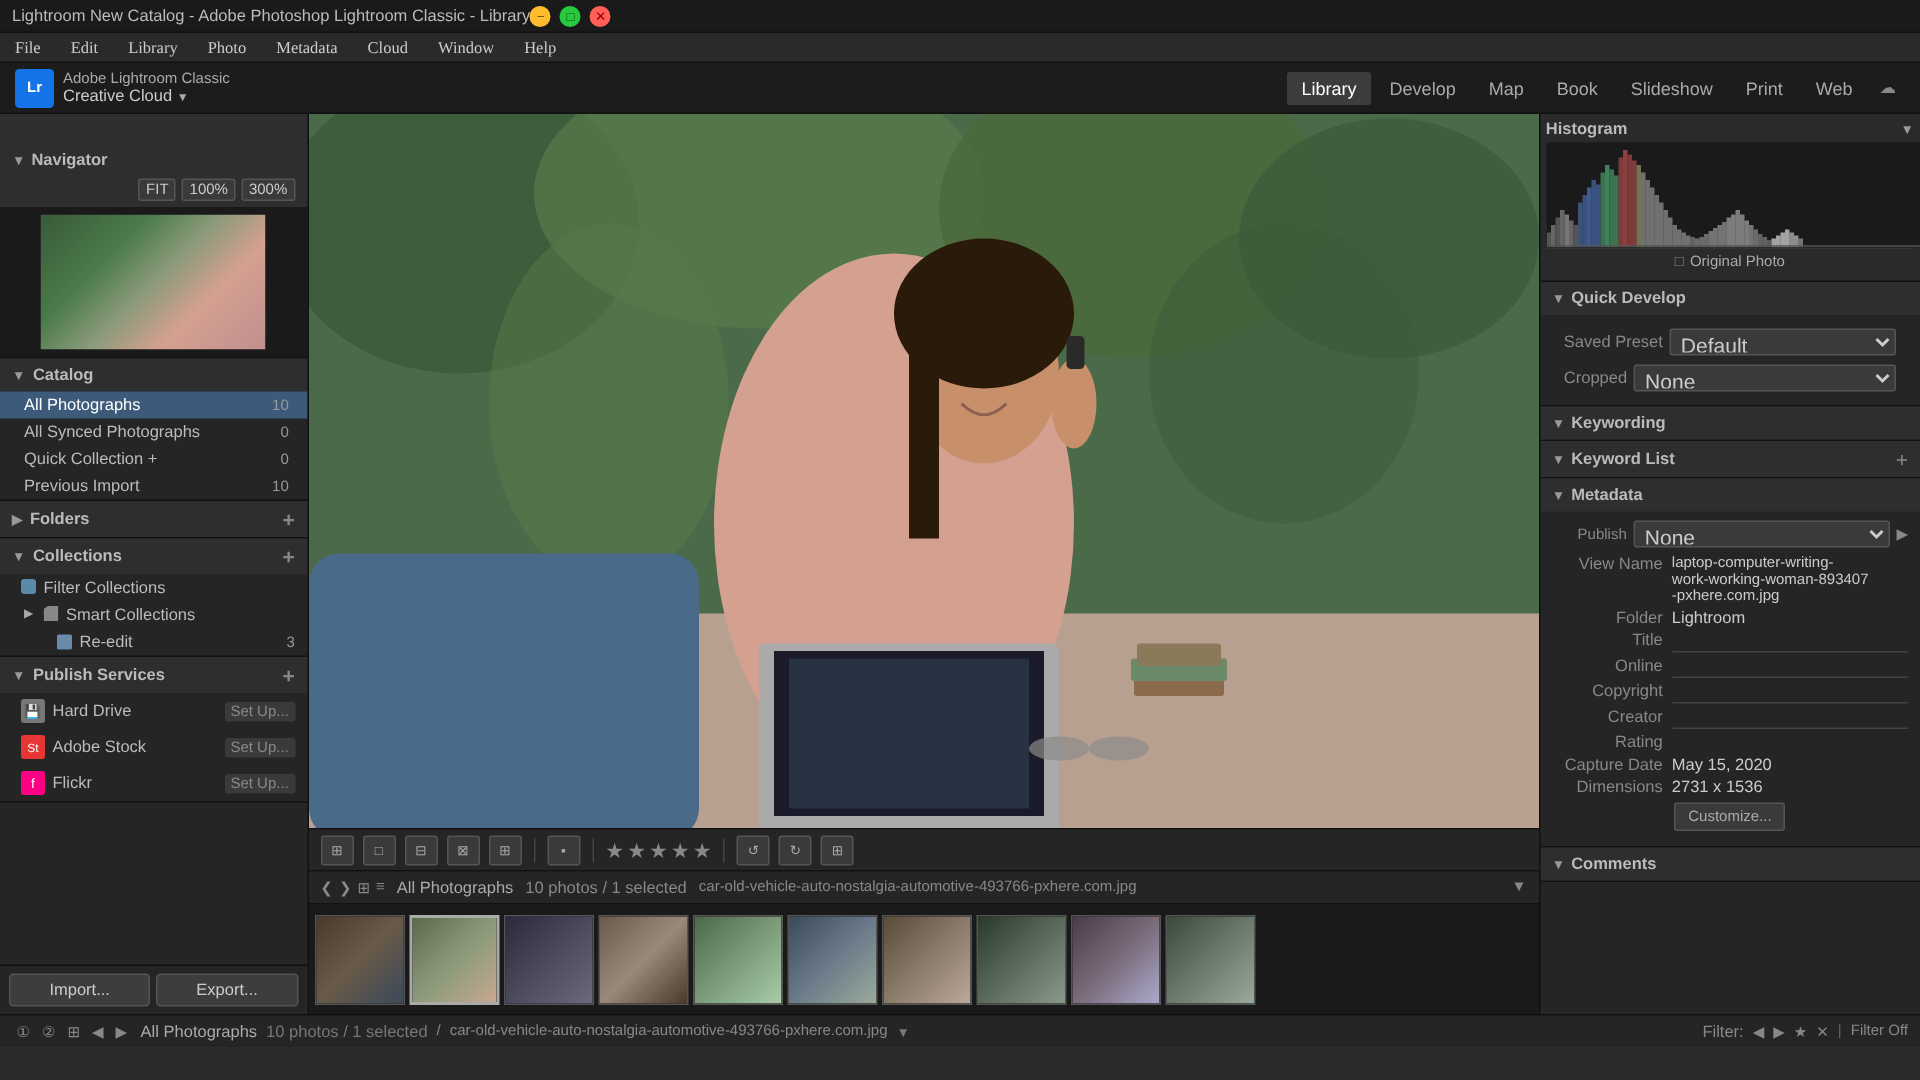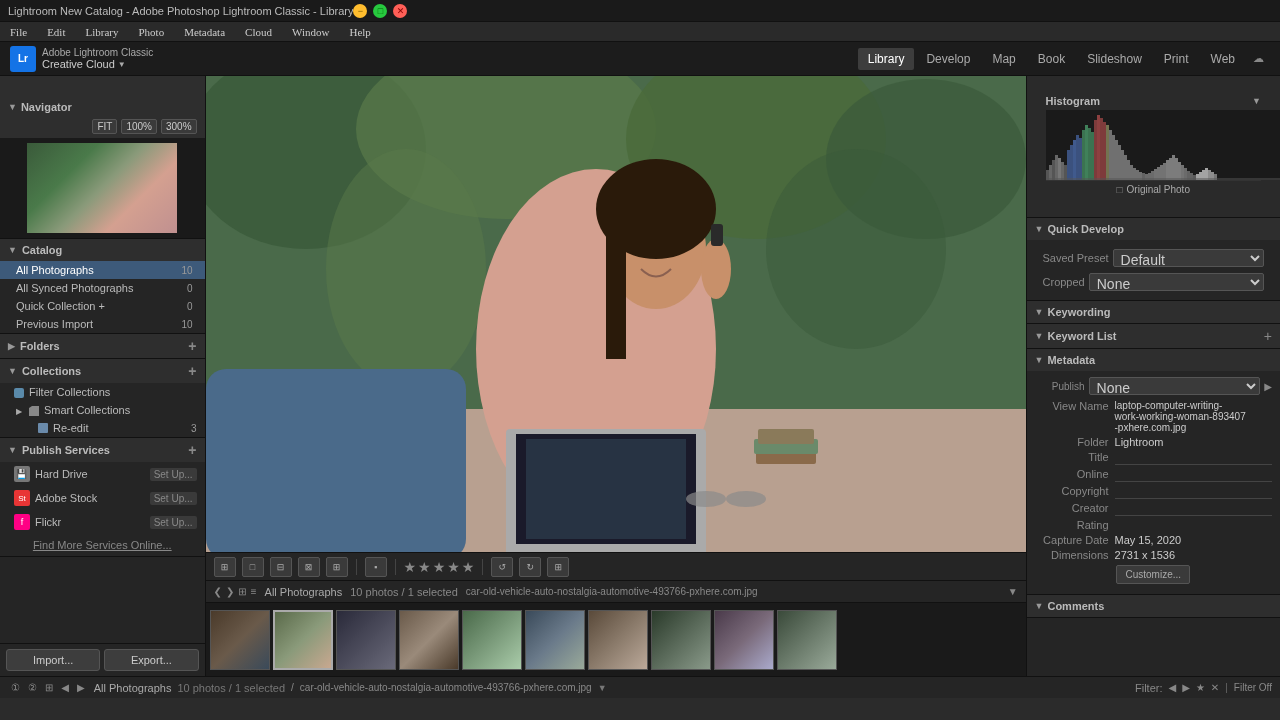--- a/index.html
+++ b/index.html
@@ -174,21 +174,21 @@
       cursor: pointer;
       font-size: 11px;
       color: #bbb;
     }
     .catalog-item.active { background: #3d5a7a; color: #fff; }
     .catalog-item-count { color: #999; font-size: 10px; }
 
     
     .collection-item {
       display: flex;
-      align-items: flex-end;
+      align-items: flex-start;
       gap: 5px;
       padding: 3px 8px 3px 14px;
       cursor: pointer;
       font-size: 11px;
       color: #bbb;
     }
     .collection-icon {
       width: 10px; height: 10px;
       border-radius: 50%;
       background: #5a7a9a;
@@ -381,21 +381,21 @@
       border-left: 1px solid #111;
       overflow-y: auto;
       overflow-x: hidden;
       display: flex;
       flex-direction: column;
     }
     #right-panel::-webkit-scrollbar { width: 4px; }
     #right-panel::-webkit-scrollbar-thumb { background: #444; }
 
     #histogram-section {
-      padding: 19px;
+      padding: 4px;
       background: #2a2a2a;
       border-bottom: 1px solid #111;
     }
     #histogram-header {
       display: flex; justify-content: space-between; align-items: center;
       margin-bottom: 3px;
     }
     #histogram-title { font-size: 11px; font-weight: bold; color: #bbb; }
     #histogram-canvas {
       width: 252px;
@@ -668,21 +668,20 @@
           <span class="publish-setup">Set Up...</span>
         </div>
 
         <div class="publish-item">
           <div class="publish-item-left">
             <div class="publish-icon" style="background:#ff0084;font-size:9px;">f</div>
             <span>Flickr</span>
           </div>
           <span class="publish-setup">Set Up...</span>
         </div>
-        <div class="find-more">Find More Services Online...</div>
       </div>
     </div>
 
     <div style="flex:1;"></div>
 
     <div id="left-bottom">
       <div class="bottom-btn">Import...</div>
       <div class="bottom-btn">Export...</div>
     </div>
   </div>

